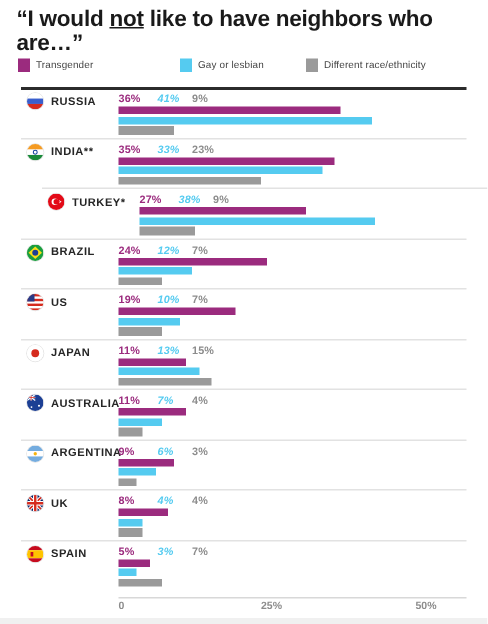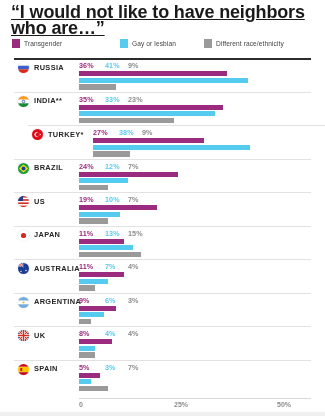--- a/index.html
+++ b/index.html
@@ -9,22 +9,22 @@
     font-family:"Liberation Sans", sans-serif;
     -webkit-font-smoothing:antialiased;
     overflow:hidden;
     position:relative;
   }
   .wrap{position:relative;width:325px;height:416px;box-sizing:border-box;}
 
   
   .title{
     position:absolute;left:11px;top:5px;width:300px;
-    font-size:18px;font-weight:bold;color:#1a1a1a;
-    line-height:15.5px;letter-spacing:-0.15px;text-decoration:underline;
+    font-size:15px;font-weight:bold;color:#1a1a1a;
+    line-height:15.5px;letter-spacing:-0.15px;
   }
   .title u{text-decoration:underline;text-underline-offset:1px;}
 
   
   .legend{position:absolute;left:12px;top:39px;width:300px;height:12px;}
   .lg{position:absolute;top:0;display:flex;align-items:center;}
   .lg .sw{width:8px;height:9px;display:inline-block;}
   .lg .lb{font-size:6.6px;color:#444;margin-left:4px;letter-spacing:0.1px;white-space:nowrap;}
   .lg1{left:0;}
   .lg2{left:108px;}
@@ -43,21 +43,21 @@
   .flag svg{display:block;}
   .cname{
     position:absolute;left:34px;top:4.5px;
     font-size:7.4px;font-weight:bold;color:#262626;letter-spacing:0.35px;
     white-space:nowrap;
   }
 
   .labels{position:absolute;left:79px;top:3px;height:9px;}
   .pct{position:absolute;top:0;font-size:7.2px;font-weight:bold;letter-spacing:0.1px;}
   .p0{left:0;color:#9B2B7E;}
-  .p1{left:26px;color:#55CBF0;}
+  .p1{left:26px;color:#55CBF0;font-style:italic;}
   .p2{left:49px;color:#8c8c8c;font-weight:bold;}
 
   .bars{position:absolute;left:79px;top:13px;width:206px;height:19px;}
   .bar{position:absolute;left:0;height:5.4px;}
   .bar.b0{top:0;background:#9B2B7E;}
   .bar.b1{top:6.6px;background:#55CBF0;}
   .bar.b2{top:13.2px;background:#9A9A9A;}
 
   
   .axisline{position:absolute;left:79px;top:398px;width:232px;height:1px;background:#d8d8d8;}

